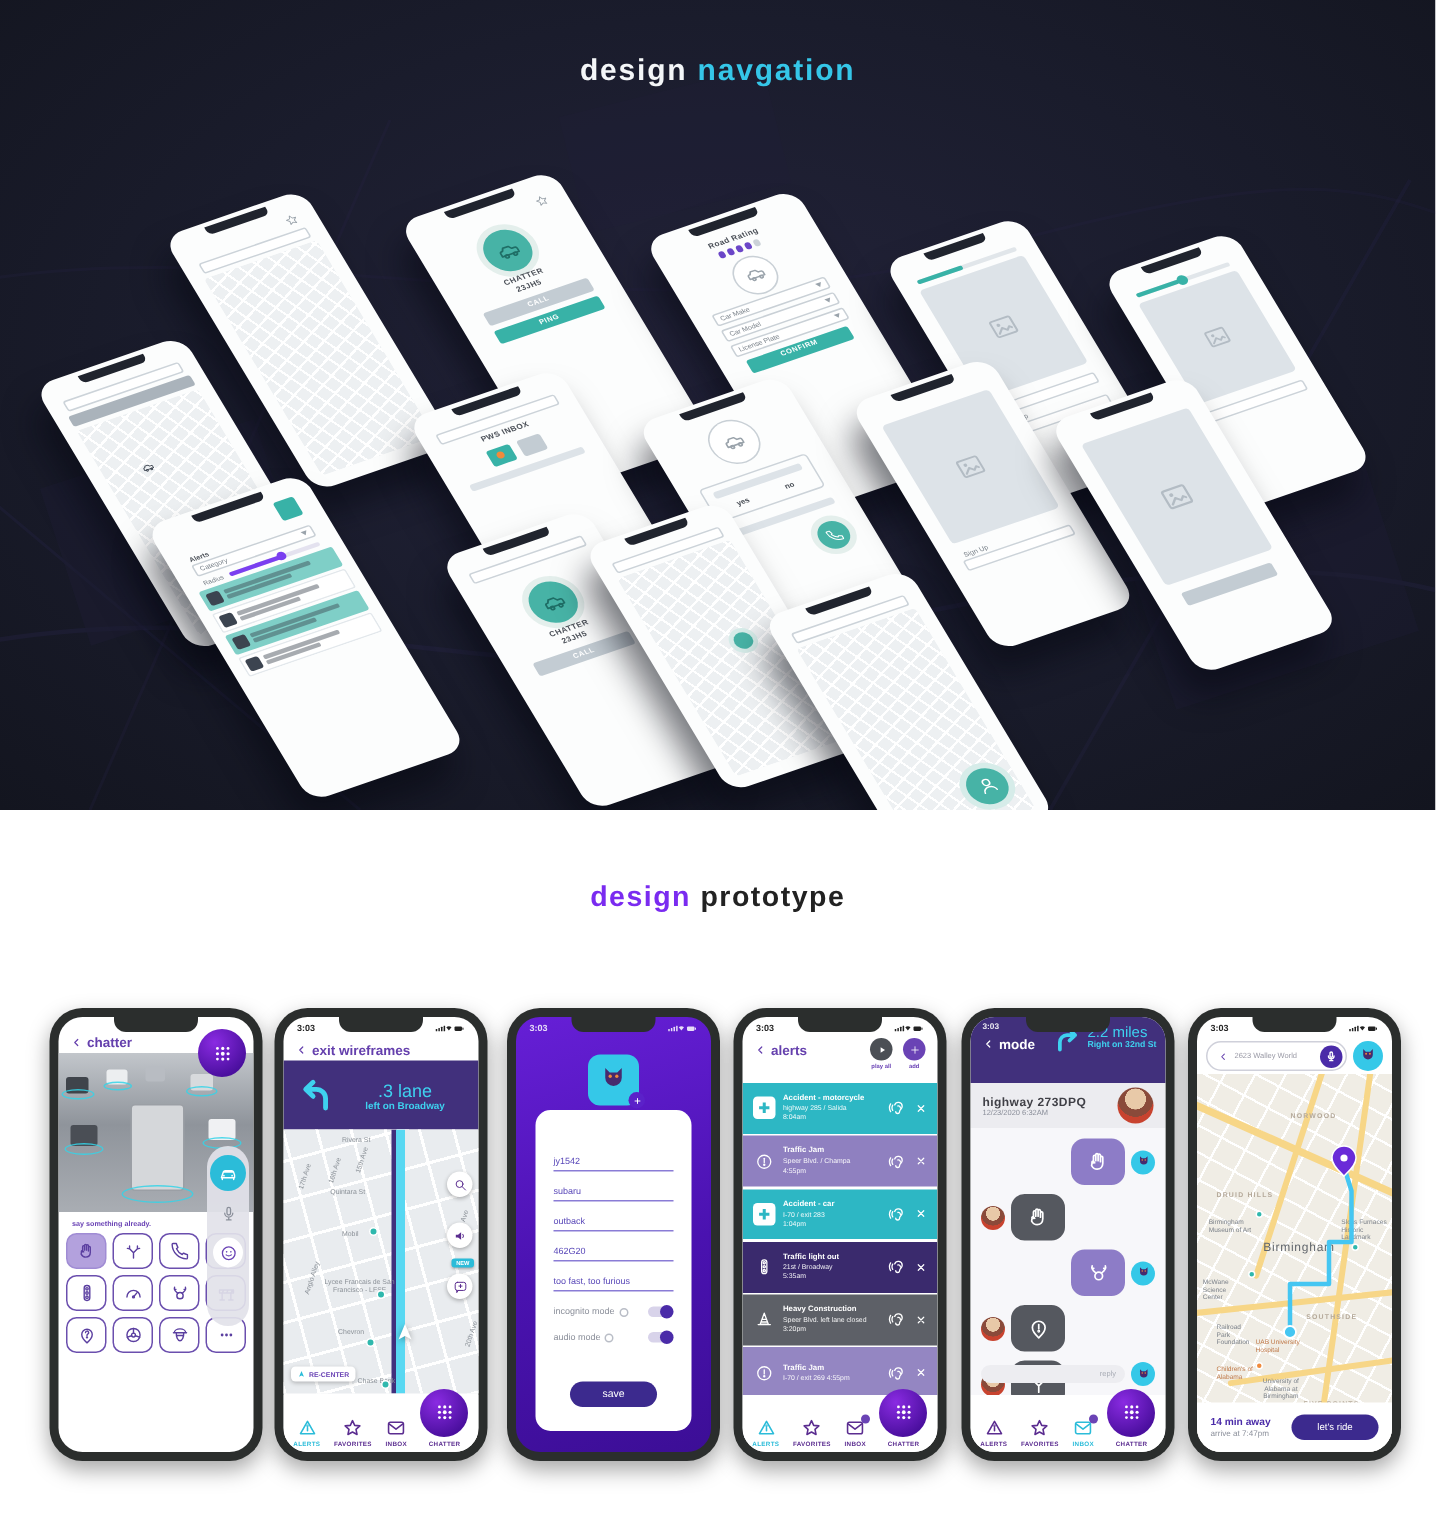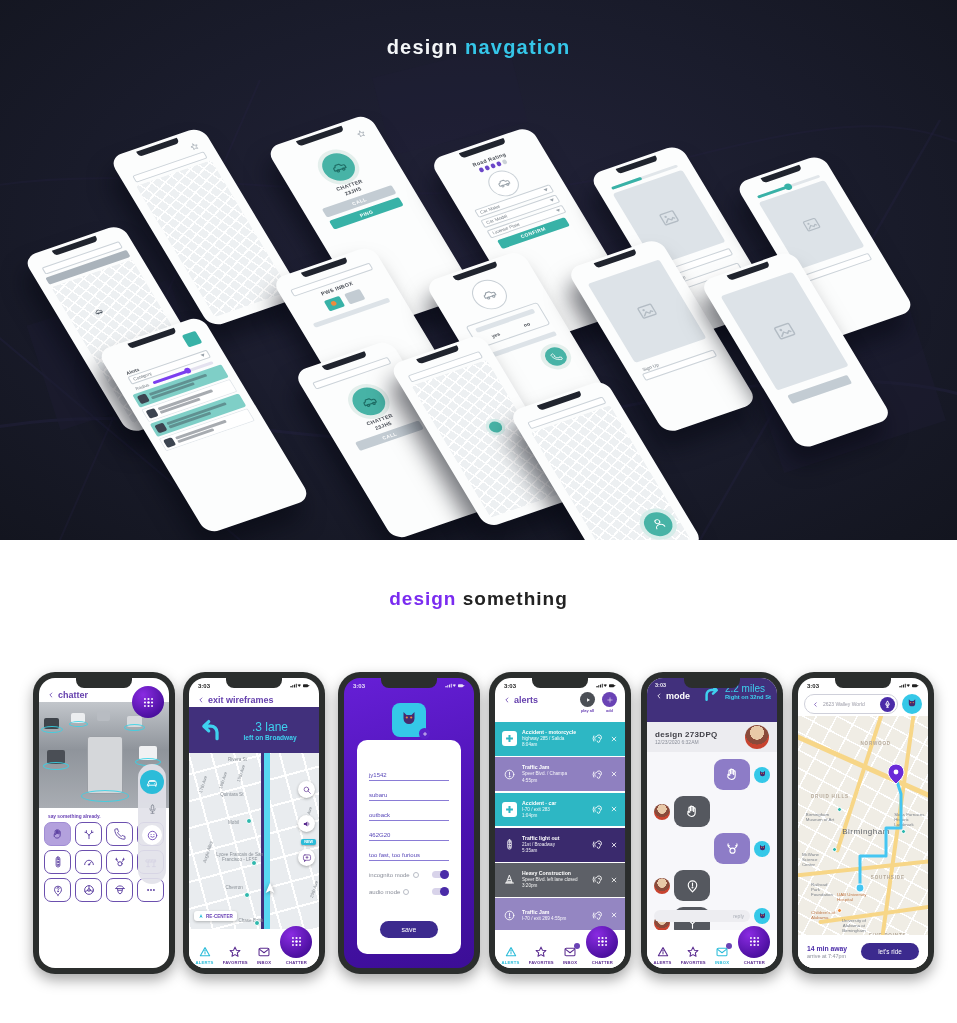--- a/index.html
+++ b/index.html
@@ -602,21 +602,21 @@
           <svg class="ic" style="width:15px;height:15px">
               <use href="#i-person"></use>
             </svg>
         </div>
       </div>
     </div>
   </section>
 
   <div class="proto-title">
     <span class="pu">design</span>
-    <span>something</span>
+    <span>prototype</span>
   </div>
 
   <div class="pp" style="left:33px">
     <div class="scr">
       <div class="pnotch"></div>
       <div class="hdrrow" style="padding-top:12px">
         <svg class="ic">
             <use href="#i-chevl"></use>
           </svg>
         <span>chatter</span>
@@ -1061,21 +1061,21 @@
               <use href="#i-turnr"></use>
             </svg>
           <div>
             <div class="d1">2.2 miles</div>
             <div class="d2">Right on 32nd St</div>
           </div>
         </div>
       </div>
       <div class="sub5">
         <div class="v">
-          <b>design 273DPQ</b>
+          <b>highway 273DPQ</b>
           <span>12/23/2020  6:32AM</span>
         </div>
         <div class="avatar" style="width:24px;height:24px"></div>
       </div>
       <div class="chat5">
         <div class="msg right">
           <span class="bub pu">
               <svg class="ic">
                 <use href="#i-hand"></use>
               </svg>

